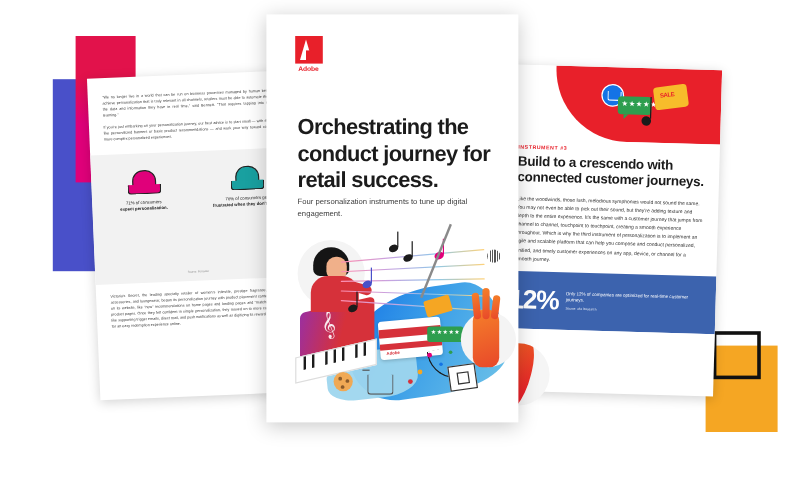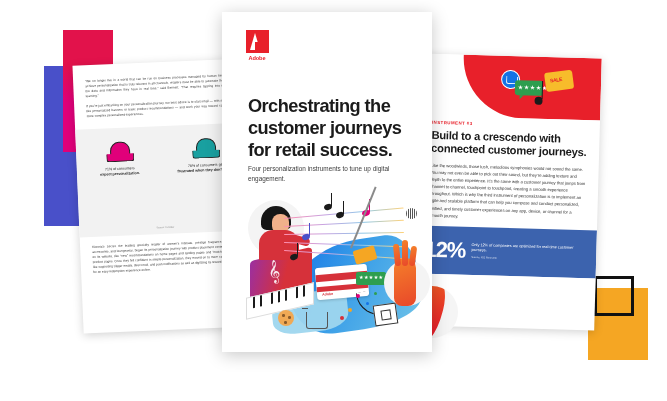--- a/index.html
+++ b/index.html
@@ -263,21 +263,21 @@
   <div class="swoosh">
       <i></i>
     </div>
 
   <div class="paper paper-center">
     <div class="adobe">
       <div class="a"></div>
       <div class="w">Adobe</div>
     </div>
 
-    <h1 class="ct-h">Orchestrating the customer journeys for retail success.</h1>
+    <h1 class="ct-h">Orchestrating the conduct journey for retail success.</h1>
     <div class="ct-sub">Four personalization instruments to tune up digital engagement.</div>
 
     <div class="illus">
       <div class="il il-disc"></div>
       <div class="il il-swirl"></div>
       <div class="il il-swirl2"></div>
 
       <div class="il il-piano"></div>
       <div class="il il-keys">
         <b style="left:6px"></b>

